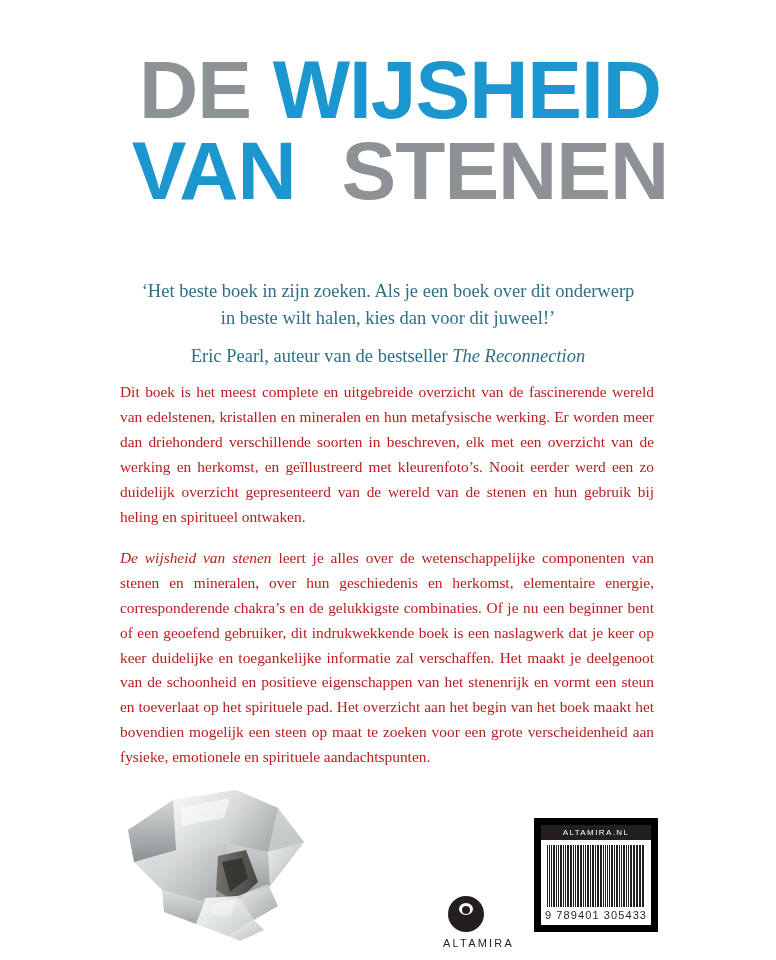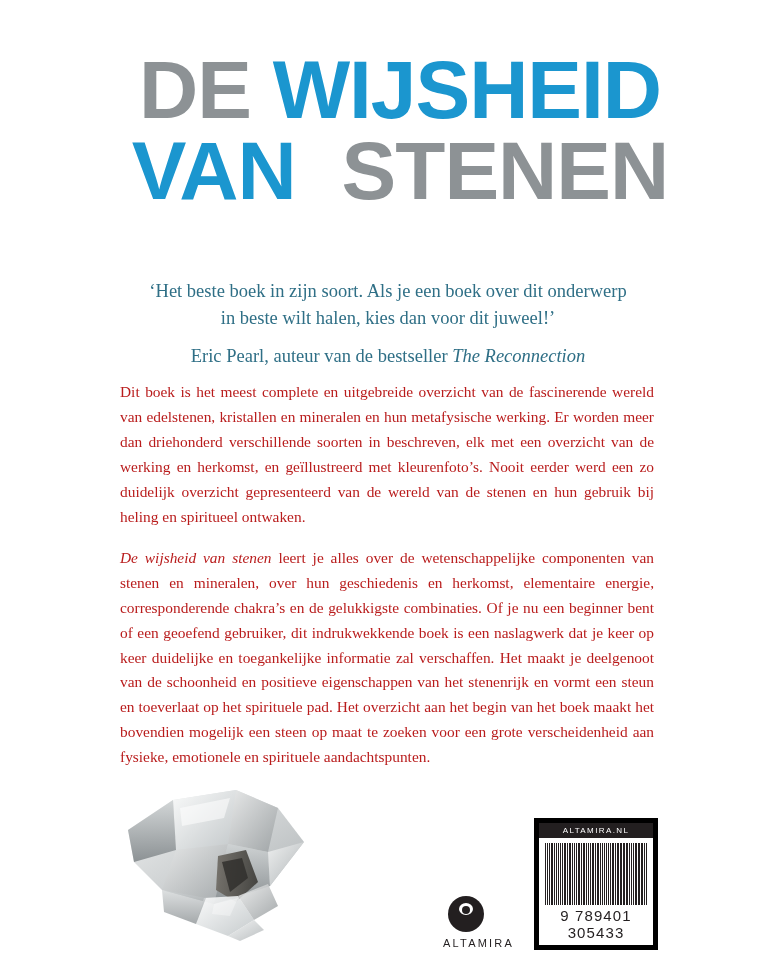--- a/index.html
+++ b/index.html
@@ -133,21 +133,21 @@
     font-weight: normal;
   }
 
   
   .barcode-box {
     position: absolute;
     left: 534px;
     top: 818px;
     width: 124px;
     background: #ffffff;
-    border: 5px solid #000000;
+    border: 7px solid #000000;
     box-sizing: border-box;
     padding: 0;
   }
   .barcode-header {
     background: #231f20;
     color: #ffffff;
     font-family: "Liberation Sans", sans-serif;
     font-size: 8px;
     letter-spacing: 1.4px;
     text-align: center;
@@ -159,21 +159,21 @@
     display: flex;
     align-items: stretch;
     gap: 0;
   }
   .barcode-bars i {
     display: block;
     background: #231f20;
   }
   .barcode-number {
     font-family: "Liberation Sans", sans-serif;
-    font-size: 15px;
+    font-size: 11px;
     letter-spacing: 1.1px;
     text-align: center;
     padding: 0 0 4px 0;
     color: #231f20;
   }
 </style>
 </head>
 <body>
 
 <div class="page">
@@ -181,21 +181,21 @@
   <div class="title-block">
     <div class="title-line title-line1">
       <span class="t-grey">DE</span><span>&nbsp;</span><span class="t-blue">WIJSHEID</span>
     </div>
     <div class="title-line title-line2">
       <span class="t-blue">VAN</span><span>&nbsp;</span><span class="t-grey2">STENEN</span>
     </div>
   </div>
 
   <div class="quote">
-    <span>‘Het beste boek in zijn soort. Als je een boek over dit onderwerp</span><br>
+    <span>‘Het beste boek in zijn zoeken. Als je een boek over dit onderwerp</span><br>
     <span>in beste wilt halen, kies dan voor dit juweel!’</span>
     <span class="attrib"><span>Eric Pearl, auteur van de bestseller </span><em>The Reconnection</em></span>
   </div>
 
   <div class="body-copy">
     <p>Dit boek is het meest complete en uitgebreide overzicht van de fascinerende wereld van edelstenen, kristallen en mineralen en hun metafysische werking. Er worden meer dan driehonderd verschillende soorten in beschreven, elk met een overzicht van de werking en herkomst, en geïllustreerd met kleurenfoto’s. Nooit eerder werd een zo duidelijk overzicht gepresenteerd van de wereld van de stenen en hun gebruik bij heling en spiritueel ontwaken.</p>
     <p><em>De wijsheid van stenen</em><span> leert je alles over de wetenschappelijke componenten van stenen en mineralen, over hun geschiedenis en herkomst, elementaire energie, corresponderende chakra’s en de gelukkigste combinaties. Of je nu een beginner bent of een geoefend gebruiker, dit indrukwekkende boek is een naslagwerk dat je keer op keer duidelijke en toegankelijke informatie zal verschaffen. Het maakt je deelgenoot van de schoonheid en positieve eigenschappen van het stenenrijk en vormt een steun en toeverlaat op het spirituele pad. Het overzicht aan het begin van het boek maakt het bovendien mogelijk een steen op maat te zoeken voor een grote verscheidenheid aan fysieke, emotionele en spirituele aandachtspunten.</span></p>
   </div>
 
   <div class="crystal">

